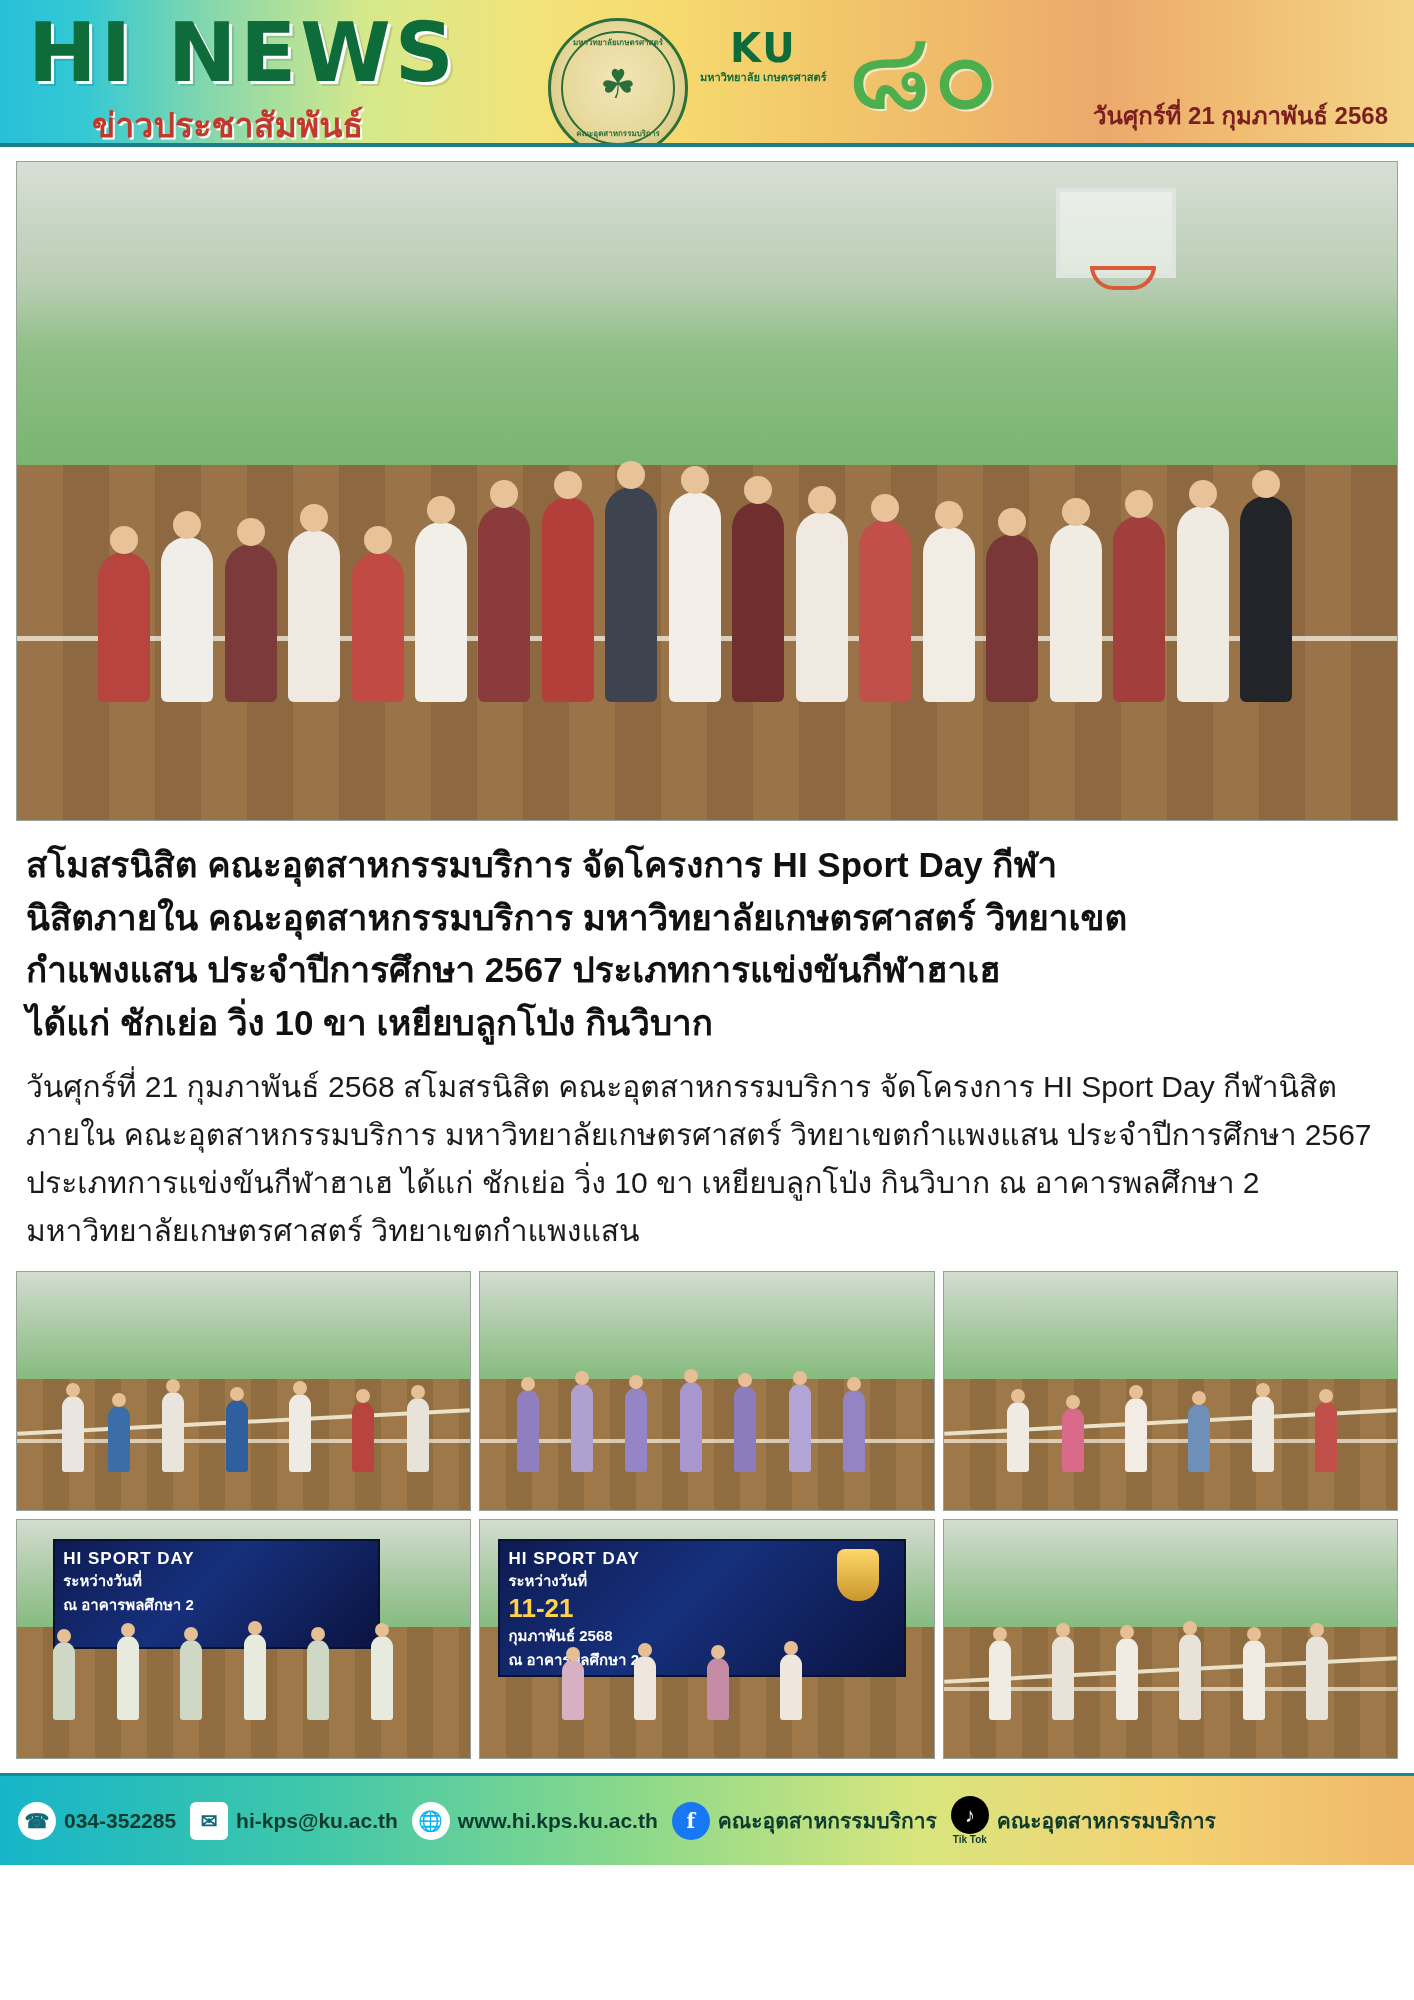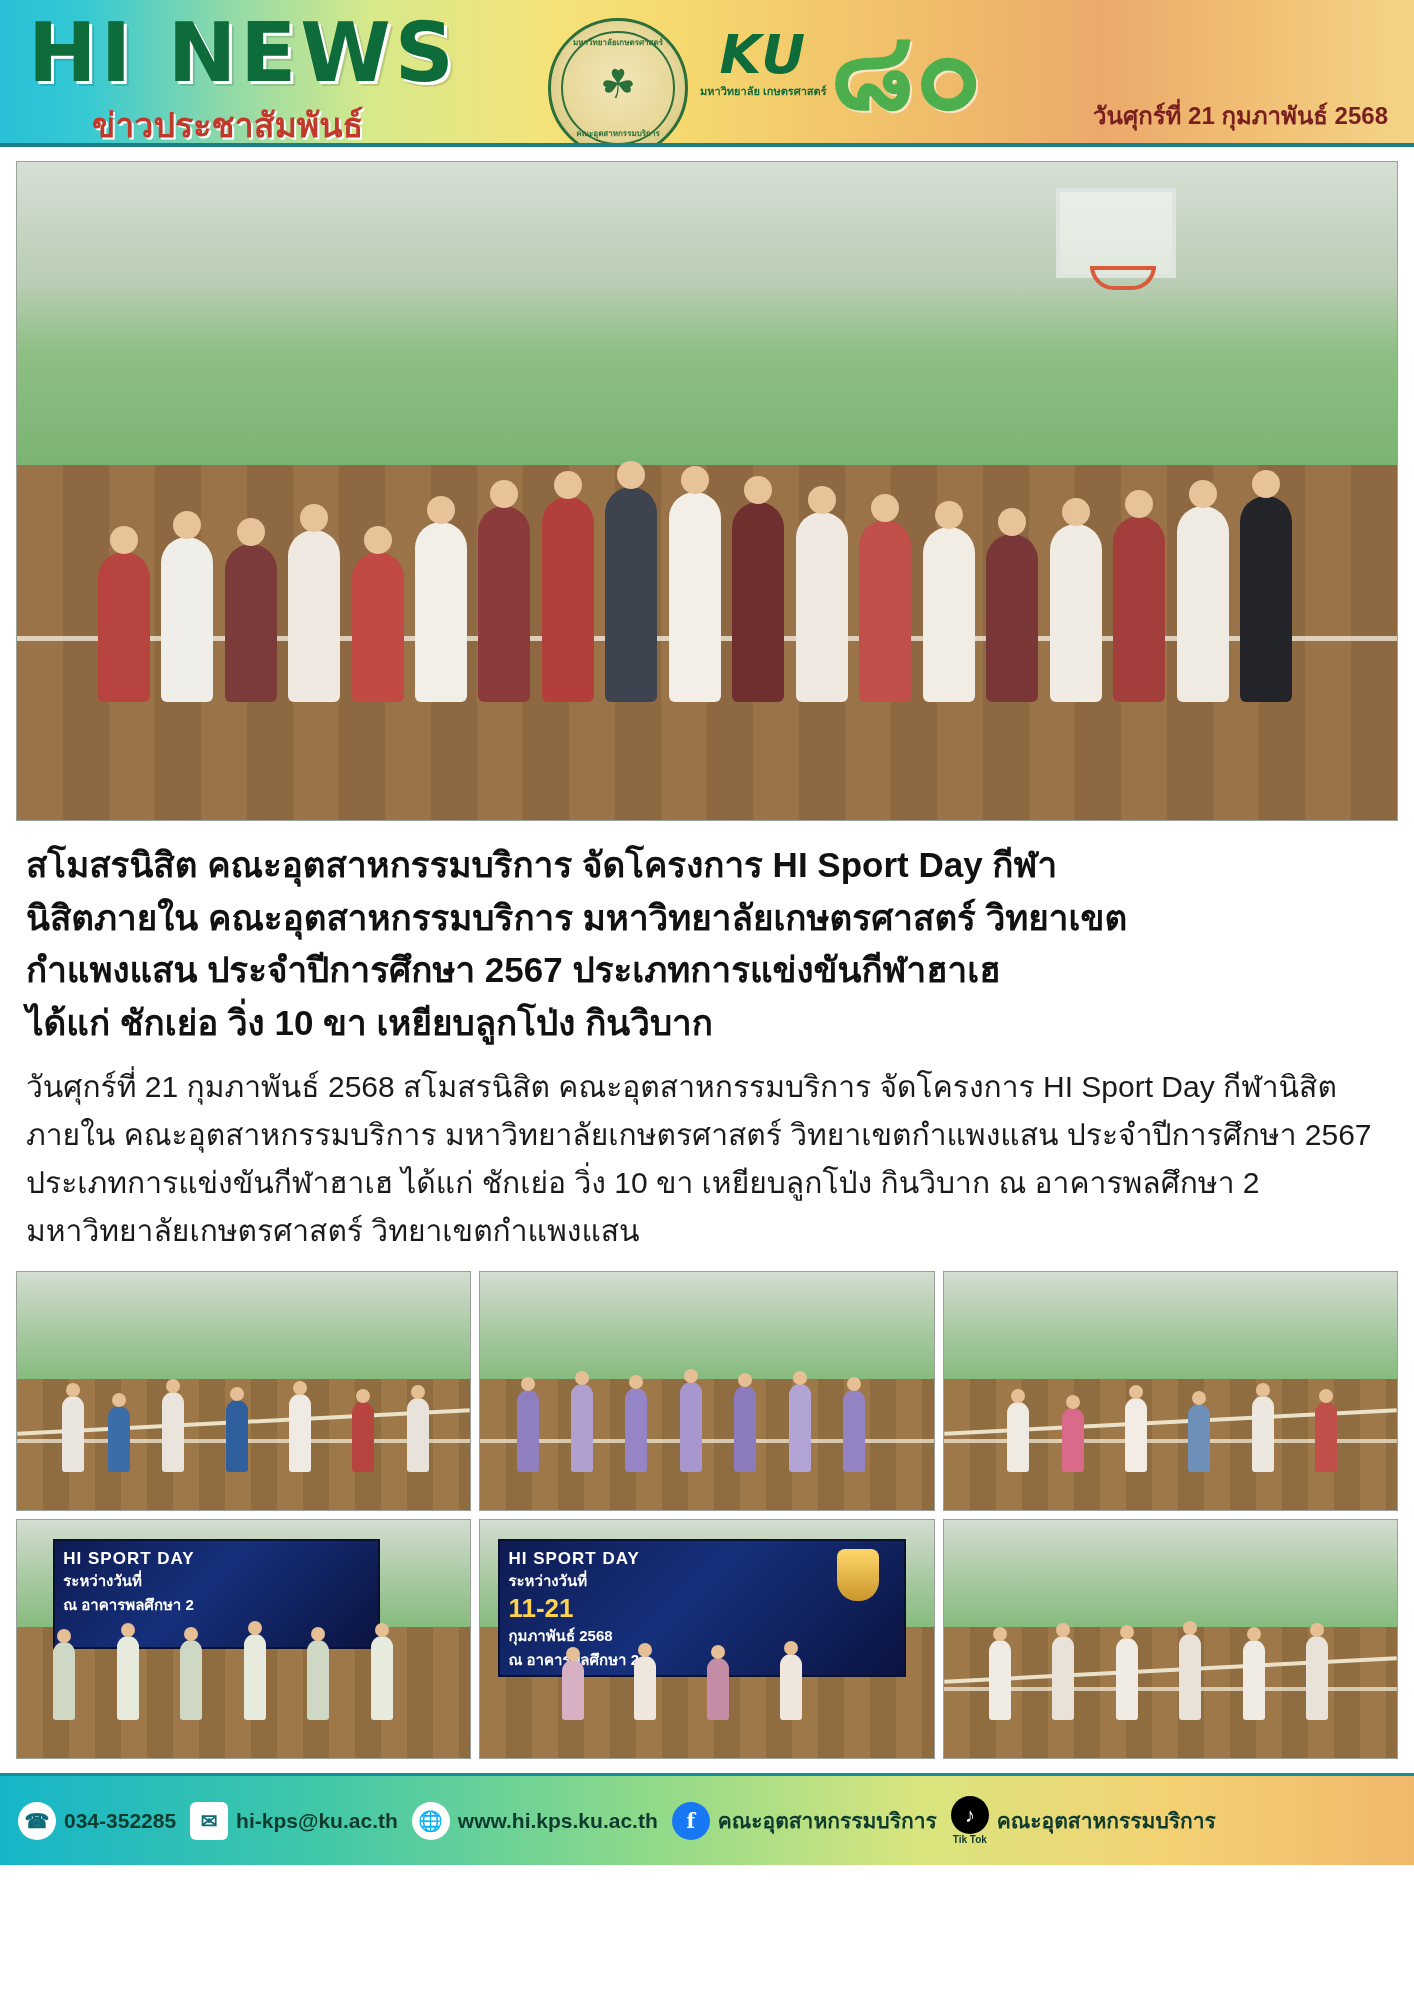--- a/index.html
+++ b/index.html
@@ -95,36 +95,35 @@
   .hdr-ku {
     position: absolute;
     left: 700px;
     top: 28px;
     text-align: center;
     color: #0e6b3a;
   }
   .ku-big {
     font-family: "DejaVu Sans", sans-serif;
     font-weight: 700;
-    font-size: 54px;
+    font-size: 40px;
     line-height: 1;
     letter-spacing: 2px;
-    font-style: italic;
   }
   .ku-sub {
     font-size: 11px;
     font-weight: 700;
     margin-top: 0;
   }
   .hdr-80 {
     position: absolute;
-    left: 830px;
+    left: 847px;
     top: 16px;
     font-size: 110px;
-    font-weight: 700;
+    font-weight: 400;
     color: #4cae4c;
     line-height: 1;
     text-shadow: 2px 2px 0 rgba(255,255,255,0.6);
   }
   .hdr-right {
     position: absolute;
     right: 26px;
     top: 30px;
     text-align: right;
     color: #0e6b3a;

